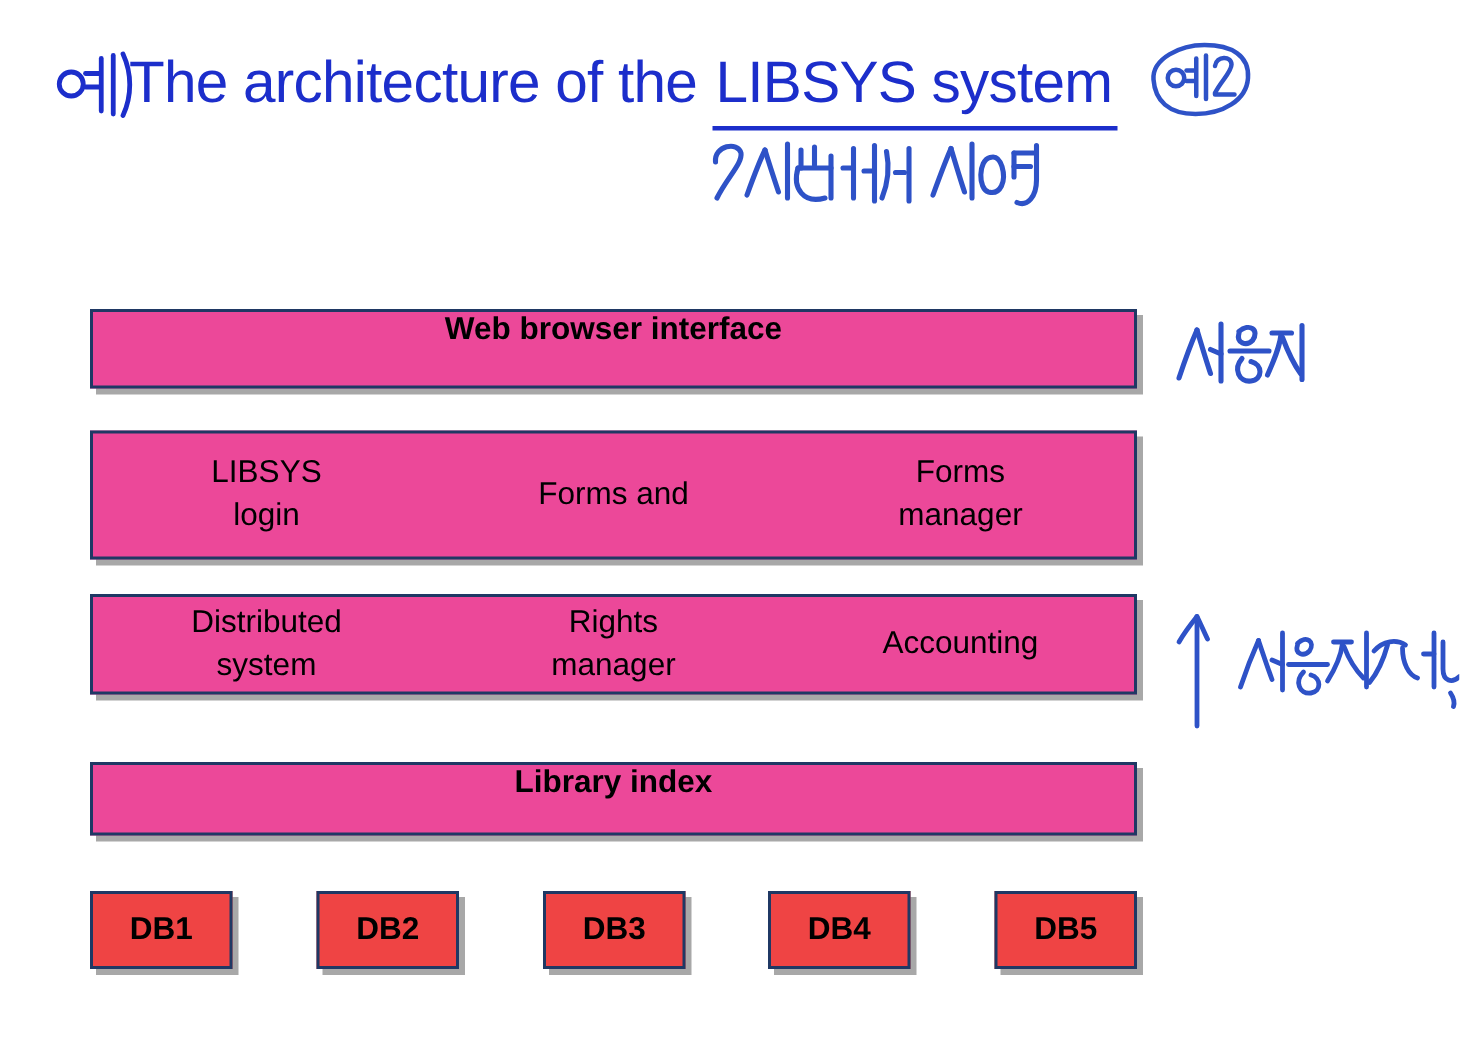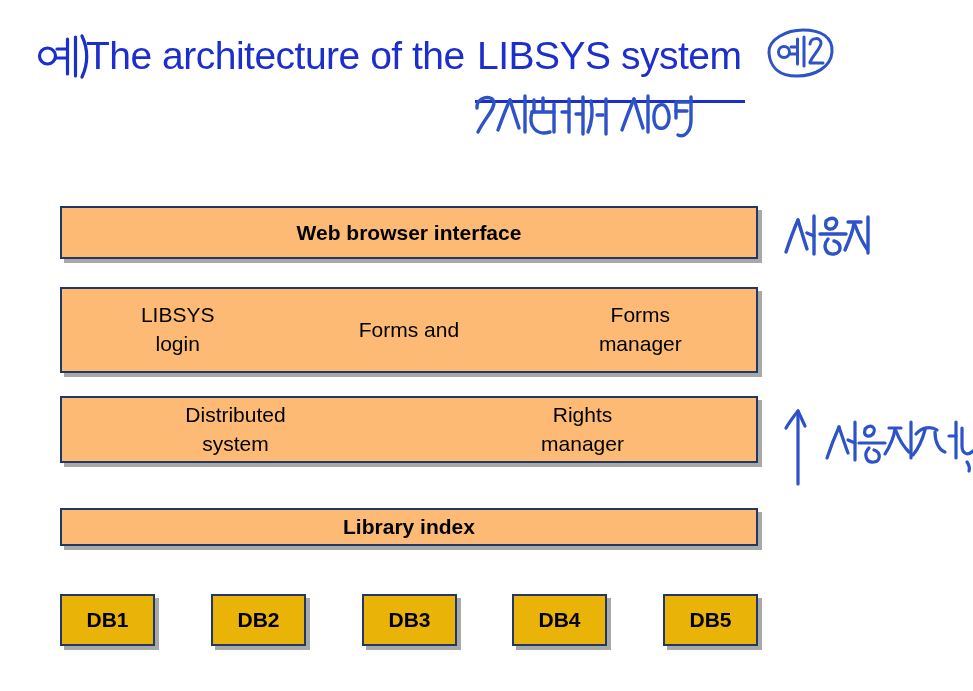--- a/index.html
+++ b/index.html
@@ -1,34 +1,34 @@
 <!DOCTYPE html>
 <html><head>
 <meta charset="utf-8">
 <style>
   html,body{margin:0;padding:0;background:#ffffff;}
   .canvas{position:relative;width:973px;height:691px;background:#ffffff;overflow:hidden;
           font-family:"Liberation Sans",sans-serif;}
   
   .title-text{position:absolute;left:86px;top:34px;margin:0;font-size:39px;font-weight:normal;
               color:#1c2ecb;white-space:nowrap;letter-spacing:-0.5px;}
-  .title-text .u{display:inline-block;padding:0 4px 22px 2px;border-bottom:3px solid #1c2ecb;text-align:right;}
+  .title-text .u{display:inline-block;padding:0 4px 6px 2px;border-bottom:3px solid #1c2ecb;text-align:right;}
   .hw{position:absolute;}
   .hw path,.hw circle,.hw ellipse{fill:none;stroke-linecap:round;stroke-linejoin:round;}
   .ink{stroke:#2e52c7;}
   .titleink{stroke:#1c2ecb;}
   .dot{fill:#2e52c7;stroke:none;}
   
-  .layer{position:absolute;left:60px;width:698px;box-sizing:border-box;background:#fdba74;
+  .layer{position:absolute;left:60px;width:698px;box-sizing:border-box;background:#ec4899;
          border:2px solid #1f3864;box-shadow:4px 4px 0 0 #a8a8a8;
-         display:flex;align-items:center;justify-content:center;}
+         display:flex;justify-content:center;}
   .cells{display:flex;width:100%;align-items:center;}
   .cell{flex:1;text-align:center;font-weight:normal;font-size:21px;color:#000;line-height:1.38;}
   .single{font-weight:bold;font-size:21px;color:#000;text-align:center;}
-  .db{position:absolute;top:594px;width:95px;height:52px;box-sizing:border-box;background:#eab308;
+  .db{position:absolute;top:594px;width:95px;height:52px;box-sizing:border-box;background:#ef4444;
       border:2px solid #1f3864;box-shadow:4px 4px 0 0 #a8a8a8;
       display:flex;align-items:center;justify-content:center;
       font-weight:bold;font-size:21px;color:#000;}
 </style>
 </head>
 <body>
 
 <div class="canvas">
 
   <svg class="hw" style="left:37px;top:34px" width="52" height="48" viewBox="0 0 52 48" role="img" aria-label="예)">
@@ -125,20 +125,23 @@
   <div class="layer" style="top:396px;height:67px">
     <div class="cells">
       <div class="cell">
         <span style="display:block">Distributed</span>
         <span style="display:block">system</span>
       </div>
       <div class="cell">
         <span style="display:block">Rights</span>
         <span style="display:block">manager</span>
       </div>
+      <div class="cell">
+        <span style="display:block">Accounting</span>
+      </div>
     </div>
   </div>
 
   <svg class="hw" style="left:777px;top:394px" width="198" height="98" viewBox="0 0 198 98" role="img" aria-label="↑ 사용자 관련.">
     <g class="ink" stroke-width="3.2">
       <path d="M21 90 V20"></path>
       <path d="M9 34 C13 27 17 22 21 17"></path>
         <path d="M21 17 C24 23 26 28 28 32"></path>
       <path d="M50 64 C54 52 58 42 62 33"></path>
         <path d="M62 33 C65 42 68 51 71 59"></path>
@@ -154,21 +157,21 @@
       <path d="M139 40 C145 33 154 32 160 36"></path>
       <path d="M148 36 C145 47 141 55 136 61"></path>
       <path d="M158 38 C158 48 162 56 168 58"></path>
       <path d="M172 42 H179"></path>
         <path d="M179 28 V64"></path>
       <path d="M185 34 V52 C185 60 191 62 196 57"></path>
       <path d="M190 68 C192 71 193 74 192 77"></path>
     </g>
   </svg>
 
-  <div class="layer" style="top:508px;height:38px">
+  <div class="layer" style="top:508px;height:49px">
     <div class="single">Library index</div>
   </div>
 
   <div class="db" style="left:60px">
       <span>DB1</span>
     </div>
   <div class="db" style="left:211px">
       <span>DB2</span>
     </div>
   <div class="db" style="left:362px">

